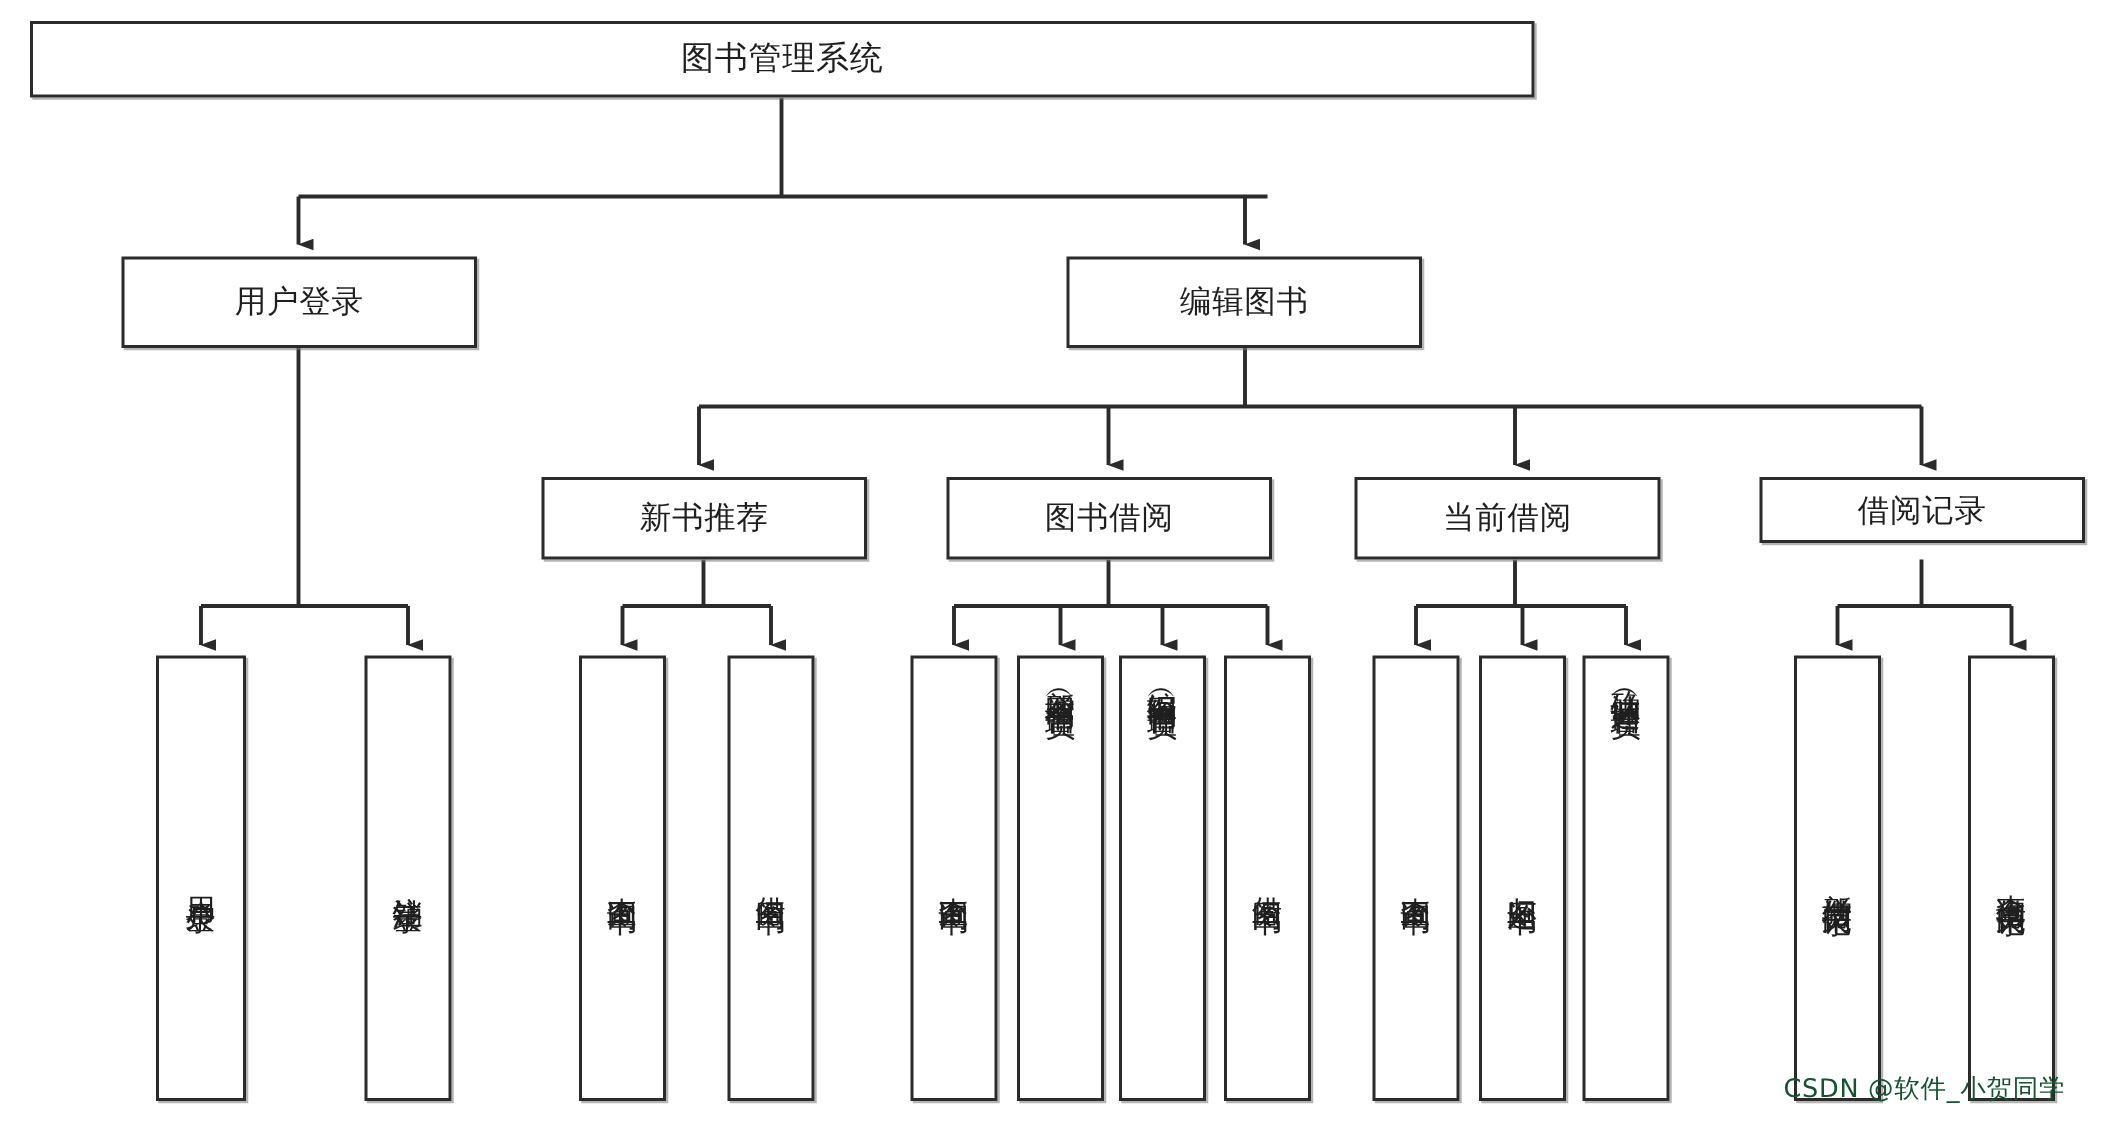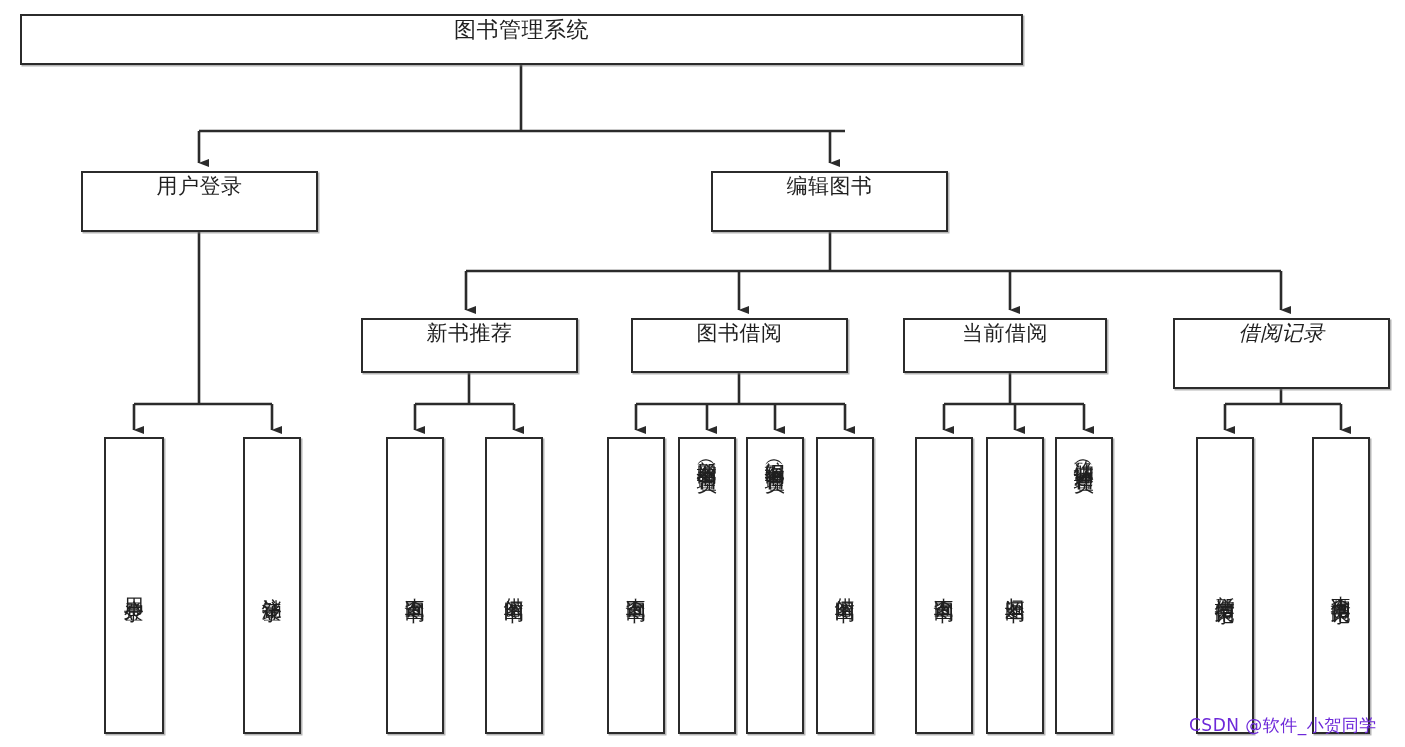--- a/index.html
+++ b/index.html
@@ -26,21 +26,21 @@
     width: 1405px;
     height: 747px;
     pointer-events: none;
   }
   .node {
     position: absolute;
     box-sizing: border-box;
     background: #ffffff;
     border: 2px solid #2b2b2b;
     display: flex;
-    align-items: flex-start;
+    align-items: center;
     justify-content: center;
     box-shadow: 1.5px 1.5px 0 0 rgba(120,120,120,0.55);
   }
   .node .label {
     font-size: 21px;
     line-height: 1.25;
     letter-spacing: 0.5px;
     color: #1f1f1f;
     text-align: center;
     white-space: nowrap;
@@ -63,21 +63,21 @@
   }
   .node.leaf.tall-center {
     align-items: center;
     padding-top: 0;
   }
   #watermark {
     position: absolute;
     left: 1189px;
     top: 714px;
     font-size: 17px;
-    color: #6d28d9;
+    color: #14532d;
     white-space: nowrap;
     letter-spacing: 0.5px;
     font-family: "DejaVu Sans", "Liberation Sans", sans-serif;
   }
 </style>
 </head>
 <body>
 
 <div id="diagram-root">
 
@@ -144,21 +144,21 @@
 
   <div class="node level-3" style="left:361px; top:318px; width:217px; height:55px;">
     <span class="label">新书推荐</span>
   </div>
   <div class="node level-3" style="left:631px; top:318px; width:217px; height:55px;">
     <span class="label">图书借阅</span>
   </div>
   <div class="node level-3" style="left:903px; top:318px; width:204px; height:55px;">
     <span class="label">当前借阅</span>
   </div>
-  <div class="node level-3" style="left:1173px; top:318px; width:217px; height:71px;font-style:italic;">
+  <div class="node level-3" style="left:1173px; top:318px; width:217px; height:44px;">
     <span class="label">借阅记录</span>
   </div>
 
   <div class="node leaf tall-center" style="left:104px; top:437px; width:60px; height:297px;">
     <span class="label">用户登录</span>
   </div>
   <div class="node leaf tall-center" style="left:243px; top:437px; width:58px; height:297px;">
     <span class="label">注销登录</span>
   </div>
 

